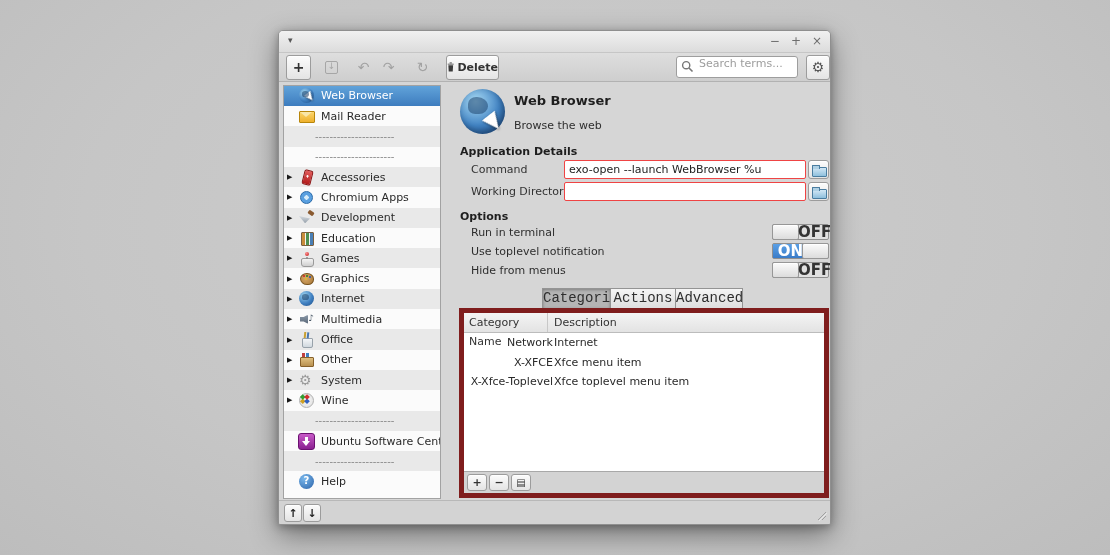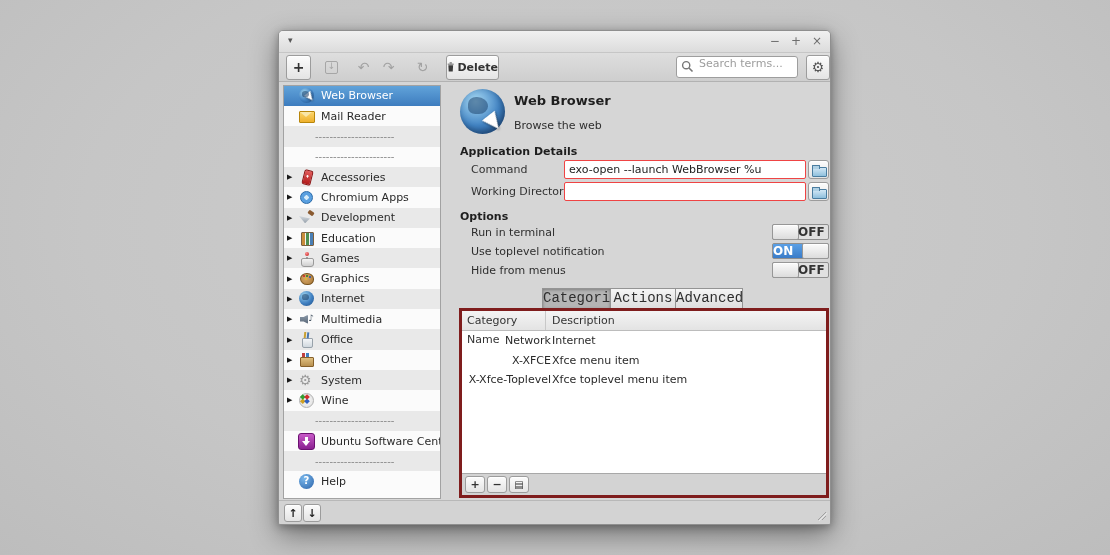--- a/index.html
+++ b/index.html
@@ -142,31 +142,31 @@
   .folder::before { content:""; position:absolute; left:0; top:3px; width:13px; height:8px;
     background:linear-gradient(#d2e7f5,#8fc0dd); border:1px solid #4a7da0; border-radius:1px; }
   .folder::after { content:""; position:absolute; left:0; top:1px; width:6px; height:3px;
     background:#aed0e4; border:1px solid #4a7da0; border-bottom:none; border-radius:1px 1px 0 0; }
   .orow { position:absolute; left:25px; width:358px; height:17px; }
   .orow .olabel { position:absolute; left:0; top:2px; color:#2e2e2e; }
   .toggle { position:absolute; right:0; top:0; width:57px; height:16px; border:1px solid #8f8f8f;
     border-radius:2px; display:flex; background:#e0e0e0; overflow:visible; }
   .knob { flex:0 0 27px; background:linear-gradient(#fbfbfb,#dcdcdc); border:1px solid #979797;
     border-radius:2px; margin:-1px; box-shadow:inset 0 1px 0 #fff; }
-  .tstate { flex:1; text-align:left; line-height:14px; font-size:12px; font-weight:bold; color:#333; }
+  .tstate { flex:1; text-align:right; line-height:14px; font-size:15px; font-weight:bold; color:#333; }
   .toggle.on .tstate { background:linear-gradient(#5aa0e6,#3a7cc8); color:#fff; }
 
   .tabs { position:absolute; left:96px; top:206px; display:flex; }
   .tab { height:21px; border:1px solid #949494; background:linear-gradient(#f5f5f5,#dedede);
     font-family:Liberation Mono, monospace; font-size:14px; color:#2e2e2e; margin-left:-1px; }
   .tab:first-child { margin-left:0; }
   .tab.active { background:#b5b5b5; box-shadow:inset 0 1px 3px rgba(0,0,0,.3); }
 
   .tframe { position:absolute; left:13px; top:226px; width:370px; height:190px;
-    border:3px solid #7f1d1d; background:#fff; }
+    border:5px solid #7f1d1d; background:#fff; }
   .thead { display:flex; height:20px; background:linear-gradient(#f4f4f4,#e3e3e3);
     border-bottom:1px solid #bcbcbc; color:#333; }
   .th1 { width:84px; border-right:1px solid #c8c8c8; padding-left:5px; line-height:19px; }
   .th2 { padding-left:6px; line-height:19px; }
   .trow { display:flex; height:19.5px; align-items:center; color:#2a2a2a; }
   .td1 { width:89px; padding-left:5px;text-align:right; }
   .td2 { padding-left:1px; }
   .tfoot { position:absolute; left:0; right:0; bottom:0; height:22px; background:#d3d3d3;
     border-top:1px solid #a8a8a8; display:flex; gap:2px; padding:2px 0 0 3px; }
   .sbtn { width:20px; height:17px; font-size:11px; font-weight:bold; color:#333; position:static;

